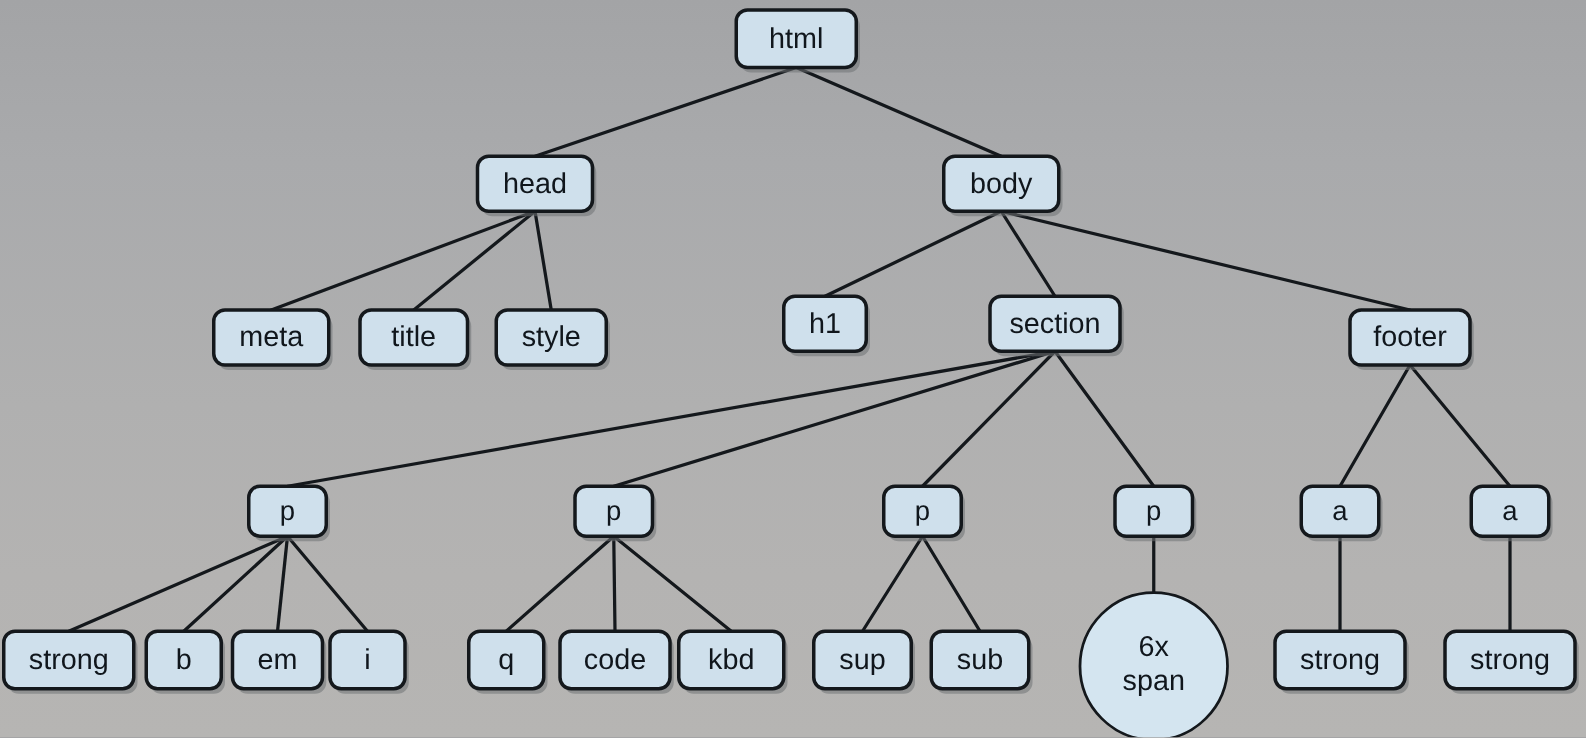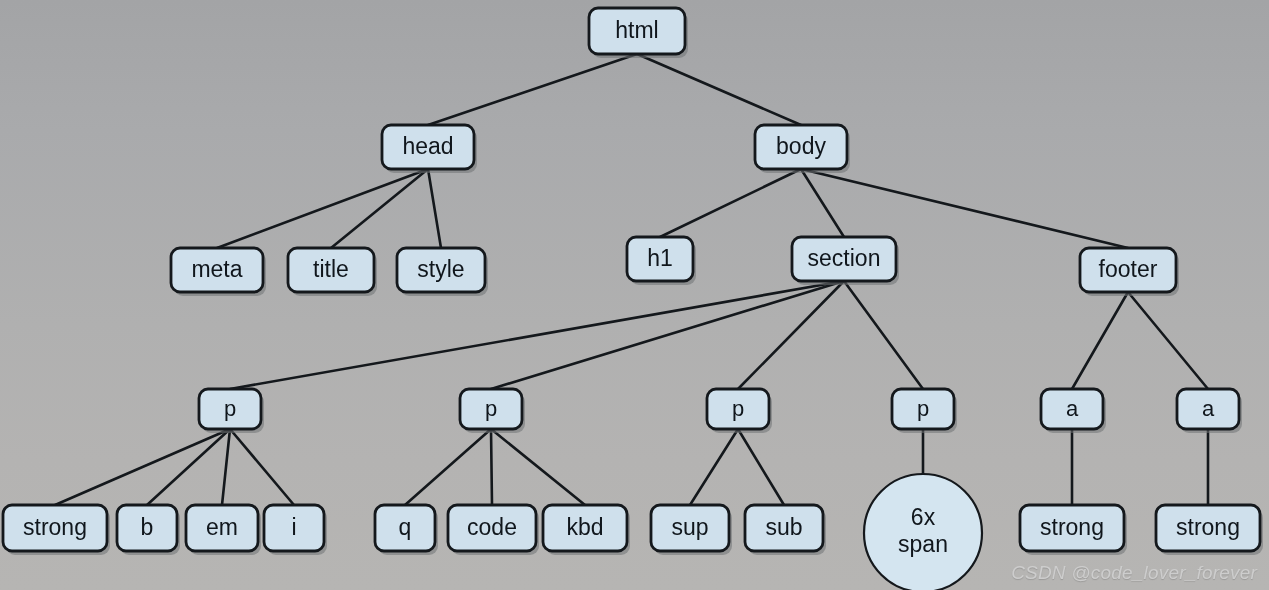--- a/index.html
+++ b/index.html
@@ -229,14 +229,13 @@
           <rect x="1020" y="505" width="104" height="46" rx="9" ry="9" class="node-box"></rect>
           <text x="1072" y="529" class="node-label">strong</text>
         </g>
         <g>
           <rect x="1159" y="509" width="104" height="46" rx="9" ry="9" class="node-shadow"></rect>
           <rect x="1156" y="505" width="104" height="46" rx="9" ry="9" class="node-box"></rect>
           <text x="1208" y="529" class="node-label">strong</text>
         </g>
       </g>
   </svg>
-  <div class="watermark">CSDN @code_lover_forever</div>
 </div>
 
 </body></html>

